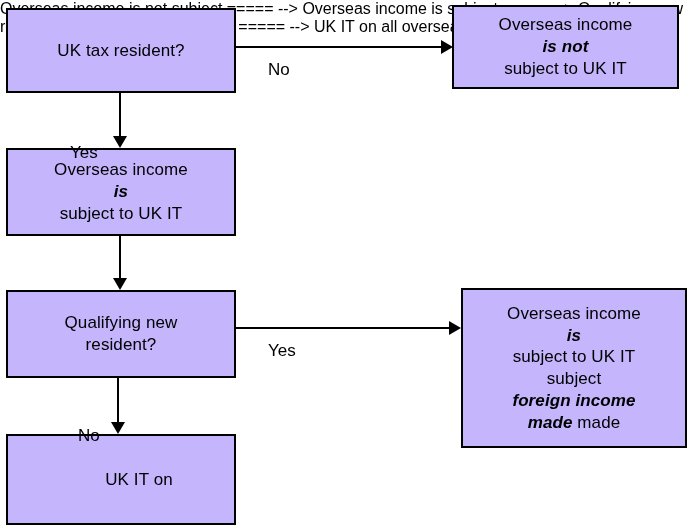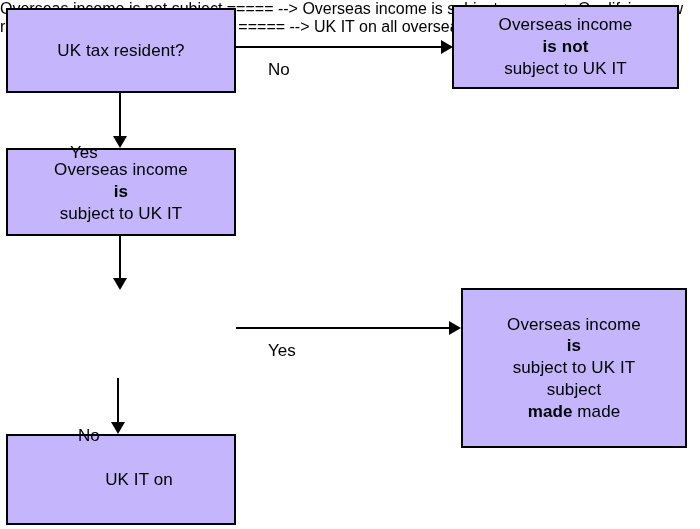--- a/index.html
+++ b/index.html
@@ -27,21 +27,21 @@
     flex-direction: column;
     align-items: center;
     justify-content: center;
     text-align: center;
     font-size: 17px;
     line-height: 1.28;
     letter-spacing: 0.1px;
     z-index: 3;
   }
   .node .line { display: block; white-space: nowrap; }
-  .node .line b { font-weight: bold; }
+  .node .line b { font-weight: bold; font-style: italic; }
 
   
   #node-uk-tax-resident   { left: 6px;   top: 8px;   width: 230px; height: 85px; }
   #node-overseas-subject  { left: 6px;   top: 148px; width: 230px; height: 88px; }
   #node-qualifying-new    { left: 6px;   top: 290px; width: 230px; height: 88px; }
   #node-uk-it-all         { left: 6px;   top: 434px; width: 230px; height: 91px; padding-left: 36px; }
   #node-overseas-not      { left: 452px; top: 5px;   width: 227px; height: 84px; }
   #node-overseas-unless   { left: 461px; top: 288px; width: 226px; height: 160px; }
 
   
@@ -111,39 +111,44 @@
   </div>
 
   
   <div class="node" id="node-overseas-subject">
     <span class="line">Overseas income</span>
     <span class="line"><b>is</b></span>
     <span class="line">subject to UK IT</span>
   </div>
 
   
+  <div class="node" id="node-qualifying-new">
+    <span class="line">Qualifying new</span>
+    <span class="line">resident?</span>
+  </div>
 
   
   <div class="node" id="node-uk-it-all">
     <span class="line">UK IT on</span>
   </div>
 
   
   <div class="node" id="node-overseas-not">
     <span class="line">Overseas income</span>
     <span class="line"><b>is not</b></span>
     <span class="line">subject to UK IT</span>
   </div>
 
   
   <div class="node" id="node-overseas-unless">
     <span class="line">Overseas income</span>
     <span class="line"><b>is</b></span>
     <span class="line">subject to UK IT</span>
     <span class="line">subject</span>
+    <span class="line"><b>foreign income</b></span>
     <span class="line"><b>made</b><span> made</span></span>
   </div>
 
    Overseas income is not subject ===== --&gt;
   <div class="edge-h" id="edge-no-top-line"></div>
   <div class="arrow-right" id="edge-no-top-arrow"></div>
   <div class="edge-label" id="label-no-top">No</div>
 
    Overseas income is subject ===== --&gt;
   <div class="edge-v" id="edge-yes-down-line"></div>

